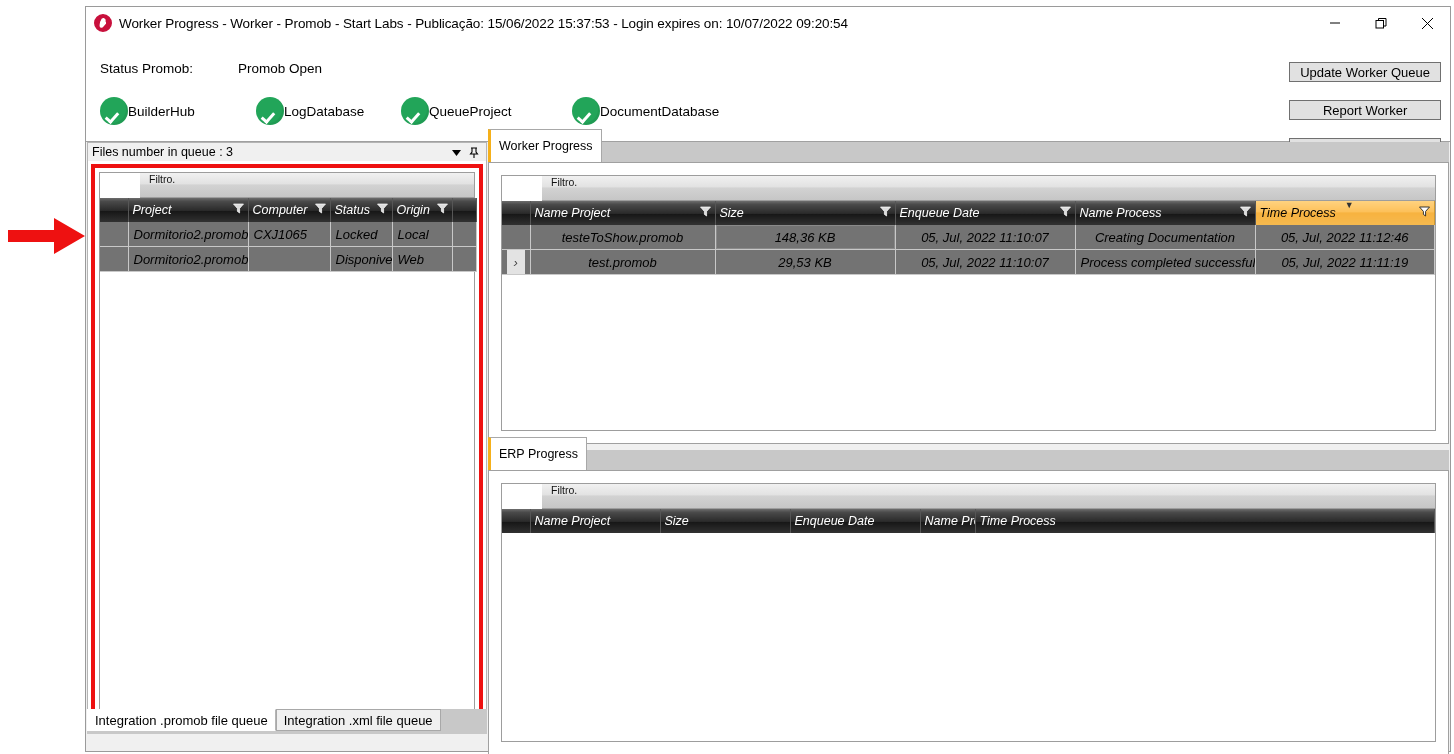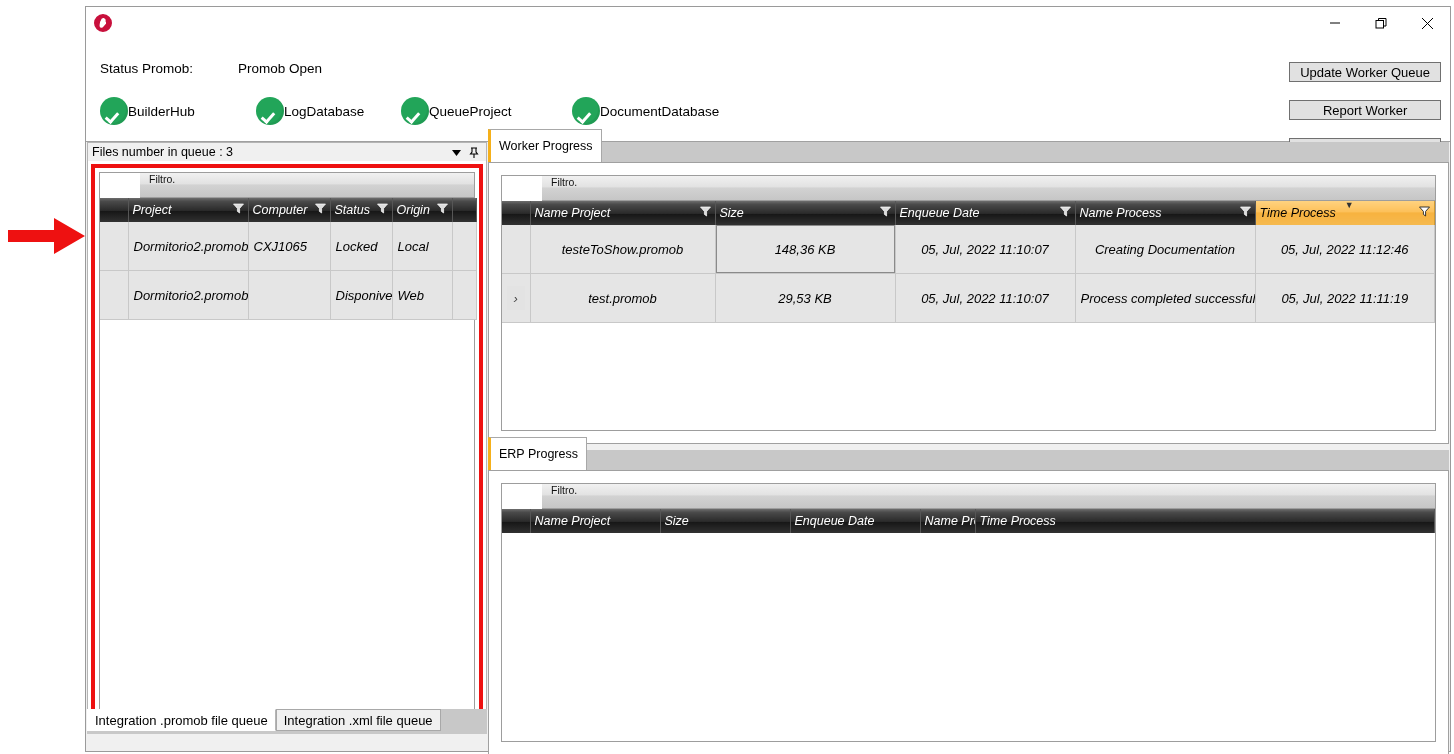--- a/index.html
+++ b/index.html
@@ -119,22 +119,22 @@
     height:24px;padding:0 4px;border-right:1px solid #565656;
     white-space:nowrap;overflow:hidden;position:relative;
   }
   table.grid th.selhdr{
     background:linear-gradient(to bottom,#ffd27f 0%,#fcc05a 45%,#f7b23f 50%,#f5b94f 100%);
     color:#000;border-right:1px solid #d09a33;
   }
   th .fnl{position:absolute;right:4px;top:5px;}
   th .sortarrow{position:absolute;left:50%;top:-1px;font-size:9px;color:#333;}
   table.grid td{
-    height:24px;font-size:13px;padding:12px 5px;border-right:1px solid #c8c8c8;
-    border-bottom:1px solid #c8c8c8;background:#e5e5e5;white-space:nowrap;overflow:hidden;margin-left:16px;
+    height:24px;font-size:13px;padding:0 5px;border-right:1px solid #c8c8c8;
+    border-bottom:1px solid #c8c8c8;background:#737373;white-space:nowrap;overflow:hidden;margin-left:16px;
   }
   td.rowhdr,th.rowhdr{background:#e3e3e3;border-right:1px solid #b0b0b0;padding:0;}
   th.rowhdr{background:linear-gradient(to bottom,#6d6d6d 0%,#4a4a4a 14%,#2a2a2a 52%,#161616 54%,#313131 100%);}
   
   #right-area{
     position:absolute;left:402px;top:0;right:1px;bottom:1px;
   }
   .tabpanel{position:absolute;left:0;right:0;}
   .tabstrip{
     height:20px;display:flex;align-items:flex-end;
@@ -184,20 +184,21 @@
 <body>
 
 <svg id="red-arrow" viewBox="0 0 78 40">
   <path d="M0 14 L46 14 L46 2 L77 20 L46 38 L46 26 L0 26 Z" fill="#ee1111"></path>
 </svg>
 
 <div id="app-window">
 
   <div class="titlebar">
     <div class="app-icon"></div>
+    <div class="title-text">Worker Progress  -  Worker - Promob  -  Start Labs  -  Publicação: 15/06/2022 15:37:53 - Login expires on: 10/07/2022 09:20:54</div>
     <div class="winbtns">
       <div class="winbtn">
         <svg width="12" height="12" viewBox="0 0 12 12">
             <line x1="1" y1="6" x2="11" y2="6" stroke="#000" stroke-width="1"></line>
           </svg>
       </div>
       <div class="winbtn">
         <svg width="13" height="13" viewBox="0 0 13 13">
           <rect x="1" y="3.5" width="7.5" height="7.5" fill="none" stroke="#000" stroke-width="1"></rect>
           <path d="M3.5 3.5 V1.5 H11 V9 H8.8" fill="none" stroke="#000" stroke-width="1"></path>

